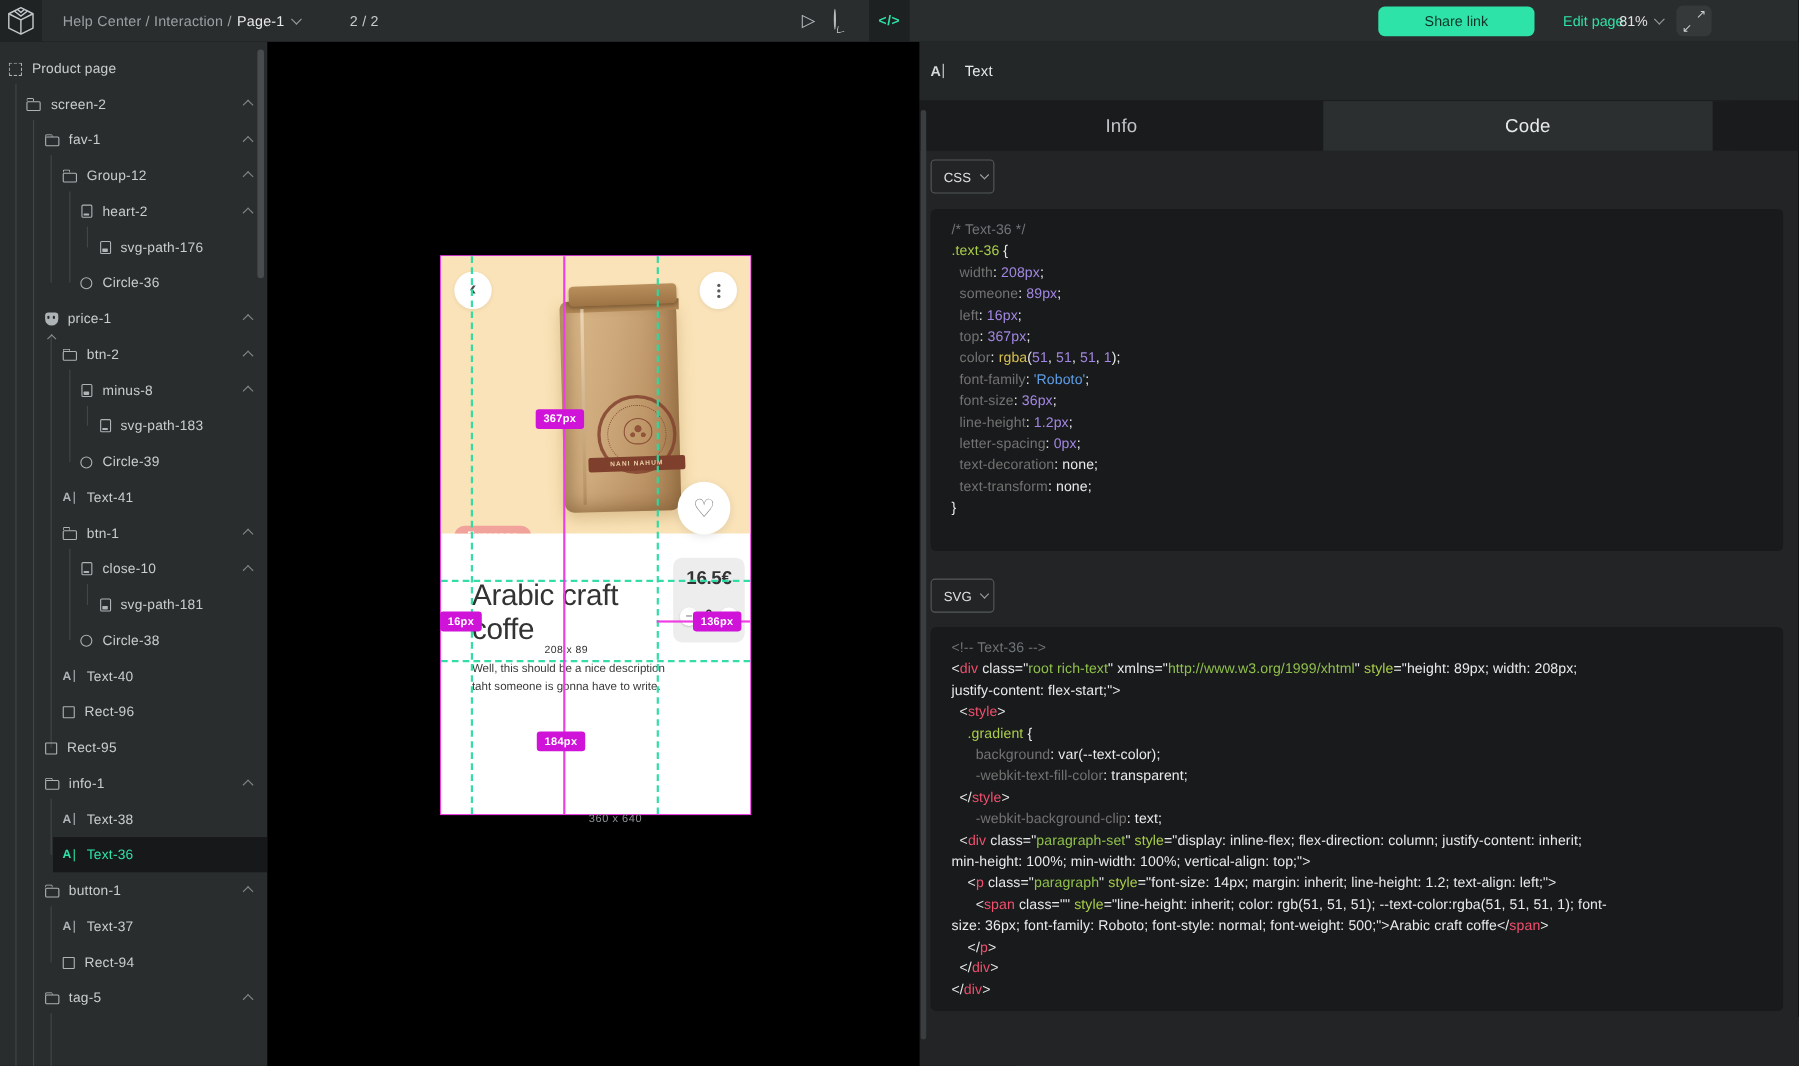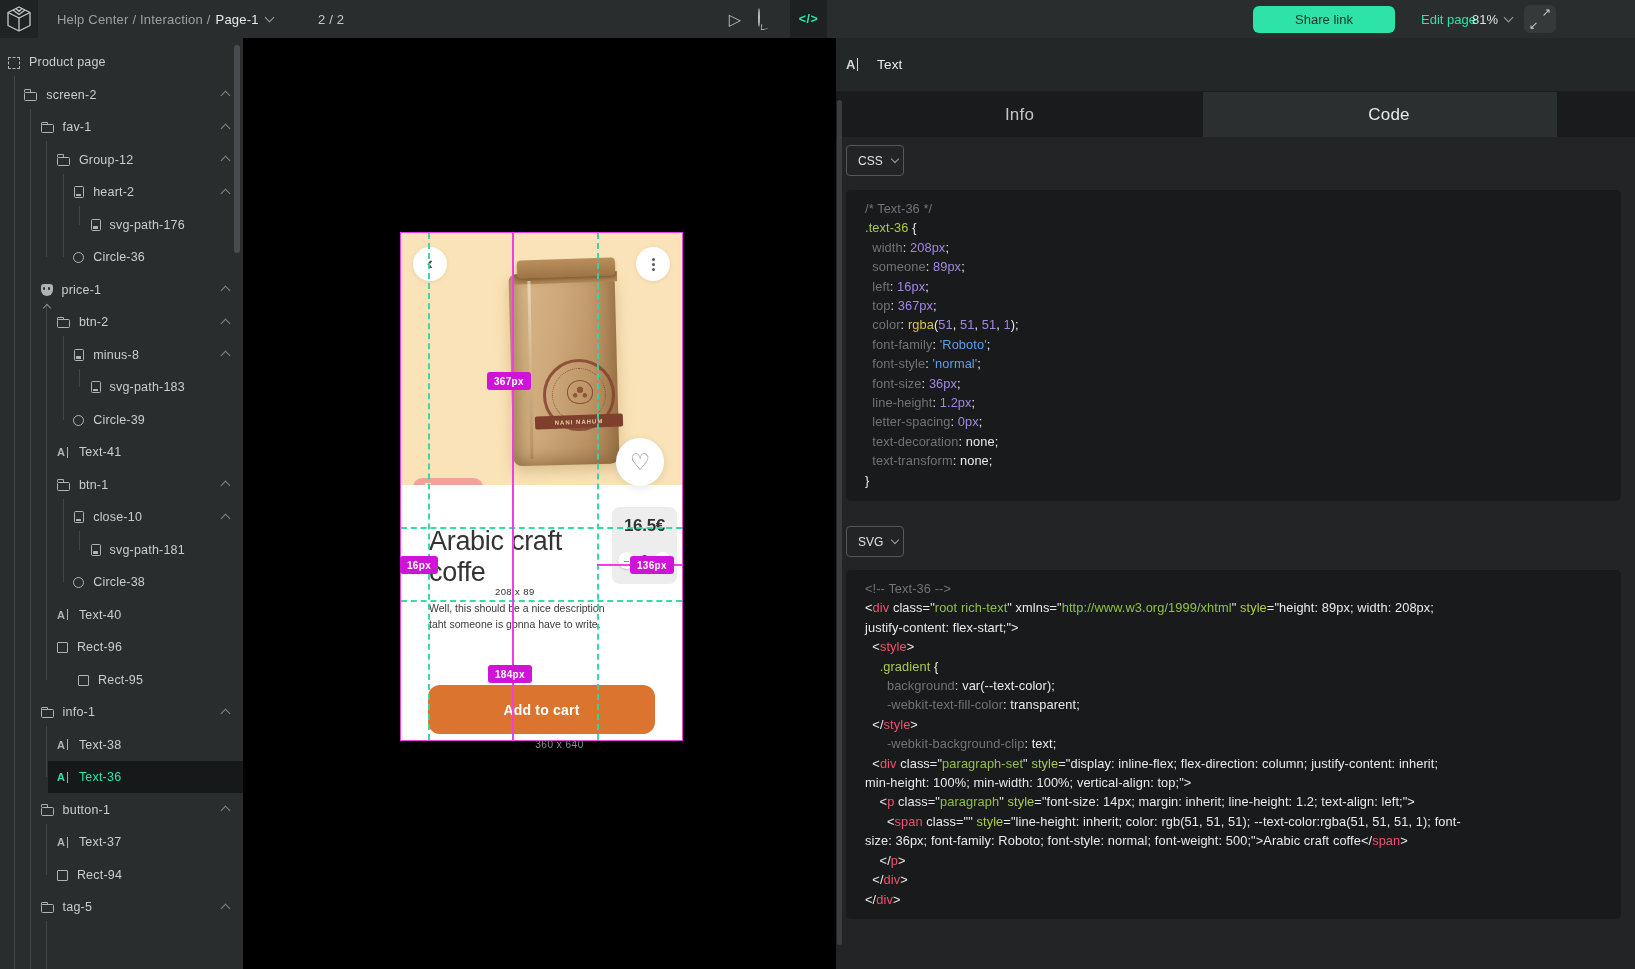--- a/index.html
+++ b/index.html
@@ -251,21 +251,21 @@
         <span class="ico ico-text">
           <i>A</i>
           <b></b>
         </span>
         <span class="lbl">Text-40</span>
       </div>
       <div class="row" style="top: 592.75px; padding-left: 56.9px;">
         <span class="ico ico-rect"></span>
         <span class="lbl">Rect-96</span>
       </div>
-      <div class="row" style="top: 625.25px; padding-left: 78px;">
+      <div class="row" style="top: 625.25px; padding-left: 41px;">
         <span class="ico ico-rect"></span>
         <span class="lbl">Rect-95</span>
       </div>
       <div class="row" style="top: 657.75px; padding-left: 40.6px;">
         <span class="ico ico-folder"></span>
         <span class="lbl">info-1</span>
         <span class="tchev"></span>
       </div>
       <div class="row" style="top: 690.25px; padding-left: 56.9px;">
         <span class="ico ico-text">
@@ -337,21 +337,20 @@
     <div id="price-box">
       <div id="price-val">16.5€</div>
       <div id="qty-minus" class="stepper-btn">−</div>
       <div id="qty-val">2</div>
       <div id="qty-plus" class="stepper-btn">+</div>
     </div>
     <div id="m-desc">
       <div>Well, this should be a nice description</div>
       <div>taht someone is gonna have to write.</div>
     </div>
-    <div id="cart-btn">Add to cart</div>
 
     <div id="vd1" class="vdash"></div>
     <div id="vd2" class="vdash"></div>
     <div id="hd1" class="hdash"></div>
     <div id="hd2" class="hdash"></div>
     <div id="vmag"></div>
     <div id="hmag"></div>
     <div id="bdg-367" class="badge">367px</div>
     <div id="bdg-16" class="badge">16px</div>
     <div id="bdg-136" class="badge">136px</div>
@@ -378,21 +377,20 @@
   </div>
   <div id="css-block" class="codeblock">
       <div class="code-line"><span class="tk-c">/* Text-36 */</span></div>
       <div class="code-line"><span class="tk-s">.text-36</span><span class="tk-w"> {</span></div>
       <div class="code-line"><span class="tk-w">  </span><span class="tk-p">width</span><span class="tk-w">: </span><span class="tk-v">208px</span><span class="tk-w">;</span></div>
       <div class="code-line"><span class="tk-w">  </span><span class="tk-p">someone</span><span class="tk-w">: </span><span class="tk-v">89px</span><span class="tk-w">;</span></div>
       <div class="code-line"><span class="tk-w">  </span><span class="tk-p">left</span><span class="tk-w">: </span><span class="tk-v">16px</span><span class="tk-w">;</span></div>
       <div class="code-line"><span class="tk-w">  </span><span class="tk-p">top</span><span class="tk-w">: </span><span class="tk-v">367px</span><span class="tk-w">;</span></div>
       <div class="code-line"><span class="tk-w">  </span><span class="tk-p">color</span><span class="tk-w">: </span><span class="tk-y">rgba</span><span class="tk-w">(</span><span class="tk-v">51</span><span class="tk-w">, </span><span class="tk-v">51</span><span class="tk-w">, </span><span class="tk-v">51</span><span class="tk-w">, </span><span class="tk-v">1</span><span class="tk-w">);</span></div>
       <div class="code-line"><span class="tk-w">  </span><span class="tk-p">font-family</span><span class="tk-w">: </span><span class="tk-b">'Roboto'</span><span class="tk-w">;</span></div>
-      <div class="code-line"><span class="tk-w">  </span><span class="tk-p">font-style</span><span class="tk-w">: </span><span class="tk-b">'normal'</span><span class="tk-w">;</span></div>
       <div class="code-line"><span class="tk-w">  </span><span class="tk-p">font-size</span><span class="tk-w">: </span><span class="tk-v">36px</span><span class="tk-w">;</span></div>
       <div class="code-line"><span class="tk-w">  </span><span class="tk-p">line-height</span><span class="tk-w">: </span><span class="tk-v">1.2px</span><span class="tk-w">;</span></div>
       <div class="code-line"><span class="tk-w">  </span><span class="tk-p">letter-spacing</span><span class="tk-w">: </span><span class="tk-v">0px</span><span class="tk-w">;</span></div>
       <div class="code-line"><span class="tk-w">  </span><span class="tk-p">text-decoration</span><span class="tk-w">: </span><span class="tk-w">none</span><span class="tk-w">;</span></div>
       <div class="code-line"><span class="tk-w">  </span><span class="tk-p">text-transform</span><span class="tk-w">: </span><span class="tk-w">none</span><span class="tk-w">;</span></div>
       <div class="code-line"><span class="tk-w">}</span></div>
     </div>
 
   <div id="dd-svg" class="dd">
     <span>SVG</span>

